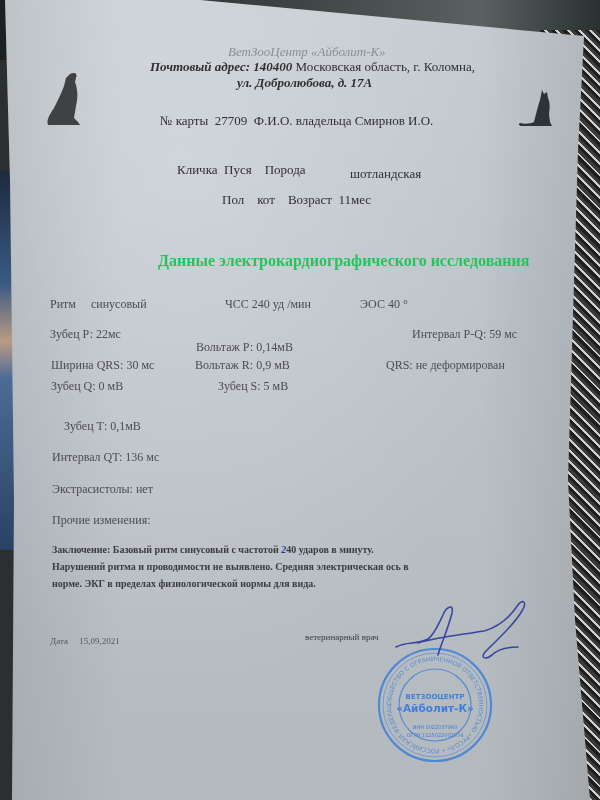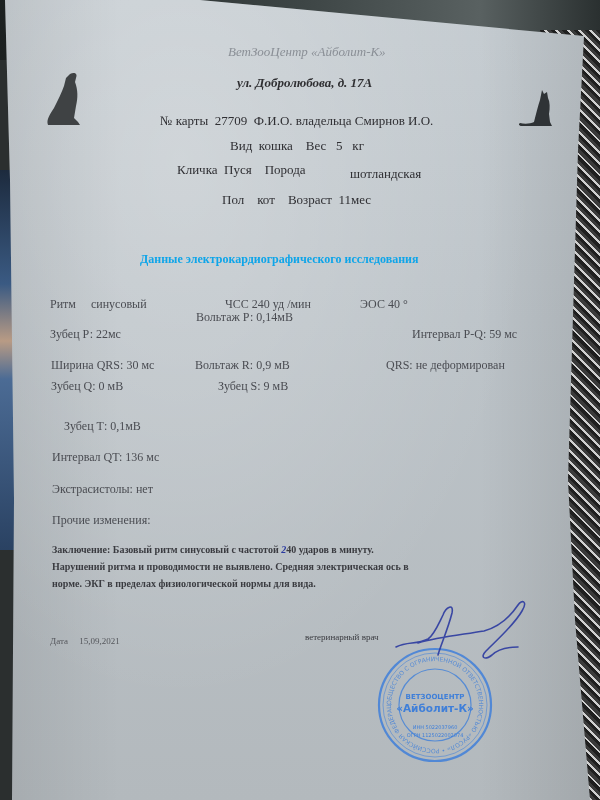--- a/index.html
+++ b/index.html
@@ -25,21 +25,21 @@
   .paper::after { content:""; position:absolute; inset:0;
     background: radial-gradient(ellipse at 30% 20%, rgba(255,255,255,.25), rgba(0,0,0,0) 60%),
                 linear-gradient(90deg, rgba(0,0,0,.08), rgba(0,0,0,0) 20%, rgba(0,0,0,0) 80%, rgba(0,0,0,.1)); }
   .doc { position:absolute; left:0; top:0; width:600px; height:626px; color:#3d3d40; }
   .abs { position:absolute; white-space:nowrap; }
   .org { left:228px; top:44px; font-style:italic; font-size:13px; color:#8a8f96; }
   .addr1 { left:150px; top:59px; font-size:13px; color:#2f2f32; }
   .addr1 b { font-style:italic; }
   .addr2 { left:237px; top:75px; font-size:13px; font-style:italic; font-weight:bold; color:#2f2f32; }
   .hdr { font-size:13px; color:#2f2f33;text-align:right; }
-  .title { left:140px; top:252px; font-size:12px; font-weight:bold; color:#0ea5e9; }
+  .title { left:158px; top:252px; font-size:16px; font-weight:bold; color:#22c55e; }
   .f { font-size:12px; color:#4a4c52; }
   .concl { left:52px; top:541px; width:500px; font-size:10px; font-weight:bold; color:#3a3b40; line-height:17px; white-space:normal; }
   .concl .hand { color:#2b3aa0; font-style:italic; }
   .date { left:50px; top:636px; font-size:9px; color:#55575c; }
   .vet { left:305px; top:632px; font-size:9px; color:#3a3b40; }
   .icon { position:absolute; }
 </style>
 </head>
 <body>
 
@@ -52,34 +52,31 @@
 
   <svg class="icon" style="left:38px;top:70px" width="50" height="60" viewBox="0 0 50 60">
     <path d="M32 4 C36 2 40 3 38 8 L37 12 C40 20 40 28 38 36 L36 48 L40 52 L42 55 L10 55 C8 50 12 44 16 38 C20 30 24 22 26 16 L28 8 Z" fill="#3f4244"></path>
   </svg>
 
   <svg class="icon" style="left:516px;top:88px" width="40" height="42" viewBox="0 0 40 42">
     <path d="M26 2 L28 6 L31 4 L32 10 C34 14 34 20 33 26 L34 34 L36 38 L6 38 C3 38 2 36 4 35 C8 36 14 36 18 34 C20 26 22 18 24 12 Z" fill="#2f3336"></path>
   </svg>
 
   <div class="abs org">ВетЗооЦентр «Айболит-К»</div>
+  <div class="abs addr1">
+    <b>Почтовый адрес: 140400</b>
+    <span>Московская область, г. Коломна,</span>
+  </div>
   <div class="abs addr2">ул. Добролюбова, д. 17А</div>
 
   <div class="abs hdr" style="left:160px;top:113px">
     <span>№ карты</span>&nbsp;
     <span>27709</span>&nbsp;
     <span>Ф.И.О. владельца</span>
     <span>Смирнов И.О.</span>
-  </div>
-  <div class="abs hdr" style="left:230px;top:138px">
-    <span>Вид</span>&nbsp;
-    <span>кошка</span>&nbsp;&nbsp;&nbsp;
-    <span>Вес</span>&nbsp;&nbsp;
-    <span>5</span>&nbsp;&nbsp;
-    <span>кг</span>
   </div>
   <div class="abs hdr" style="left:177px;top:162px">
     <span>Кличка</span>&nbsp;
     <span>Пуся</span>&nbsp;&nbsp;&nbsp;
     <span>Порода</span>
   </div>
   <div class="abs hdr" style="left:350px;top:166px">шотландская</div>
   <div class="abs hdr" style="left:222px;top:192px">
     <span>Пол</span>&nbsp;&nbsp;&nbsp;
     <span>кот</span>&nbsp;&nbsp;&nbsp;
@@ -90,29 +87,29 @@
   <div class="abs title">Данные электрокардиографического исследования</div>
 
   <div class="abs f" style="left:50px;top:297px">
     <span>Ритм</span>&nbsp;&nbsp;&nbsp;&nbsp;
     <span>синусовый</span>
   </div>
   <div class="abs f" style="left:225px;top:297px">ЧСС  240  уд /мин</div>
   <div class="abs f" style="left:360px;top:297px">ЭОС   40 °</div>
 
   <div class="abs f" style="left:50px;top:327px">Зубец Р: 22мс</div>
-  <div class="abs f" style="left:196px;top:310px">Вольтаж Р: 0,14мВ</div>
+  <div class="abs f" style="left:196px;top:340px">Вольтаж Р: 0,14мВ</div>
   <div class="abs f" style="left:412px;top:327px">Интервал Р-Q: 59 мс</div>
 
   <div class="abs f" style="left:51px;top:358px">Ширина QRS: 30   мс</div>
   <div class="abs f" style="left:195px;top:358px">Вольтаж R: 0,9  мВ</div>
   <div class="abs f" style="left:386px;top:358px">QRS: не деформирован</div>
 
   <div class="abs f" style="left:51px;top:379px">Зубец Q: 0 мВ</div>
-  <div class="abs f" style="left:218px;top:379px">Зубец S:  9 мВ</div>
+  <div class="abs f" style="left:218px;top:379px">Зубец S:  5 мВ</div>
 
   <div class="abs f" style="left:64px;top:419px">Зубец Т: 0,1мВ</div>
   <div class="abs f" style="left:52px;top:450px">Интервал QT: 136 мс</div>
   <div class="abs f" style="left:52px;top:482px">Экстрасистолы: нет</div>
   <div class="abs f" style="left:52px;top:513px">Прочие изменения:</div>
 
   <div class="abs concl">
     <span>Заключение: Базовый ритм синусовый с частотой </span><span class="hand">2</span><span>40 ударов в минуту.</span><br>
     <span>Нарушений ритма и проводимости не выявлено. Средняя электрическая ось в</span><br>
     <span>норме. ЭКГ в пределах физиологической нормы для вида.</span>

